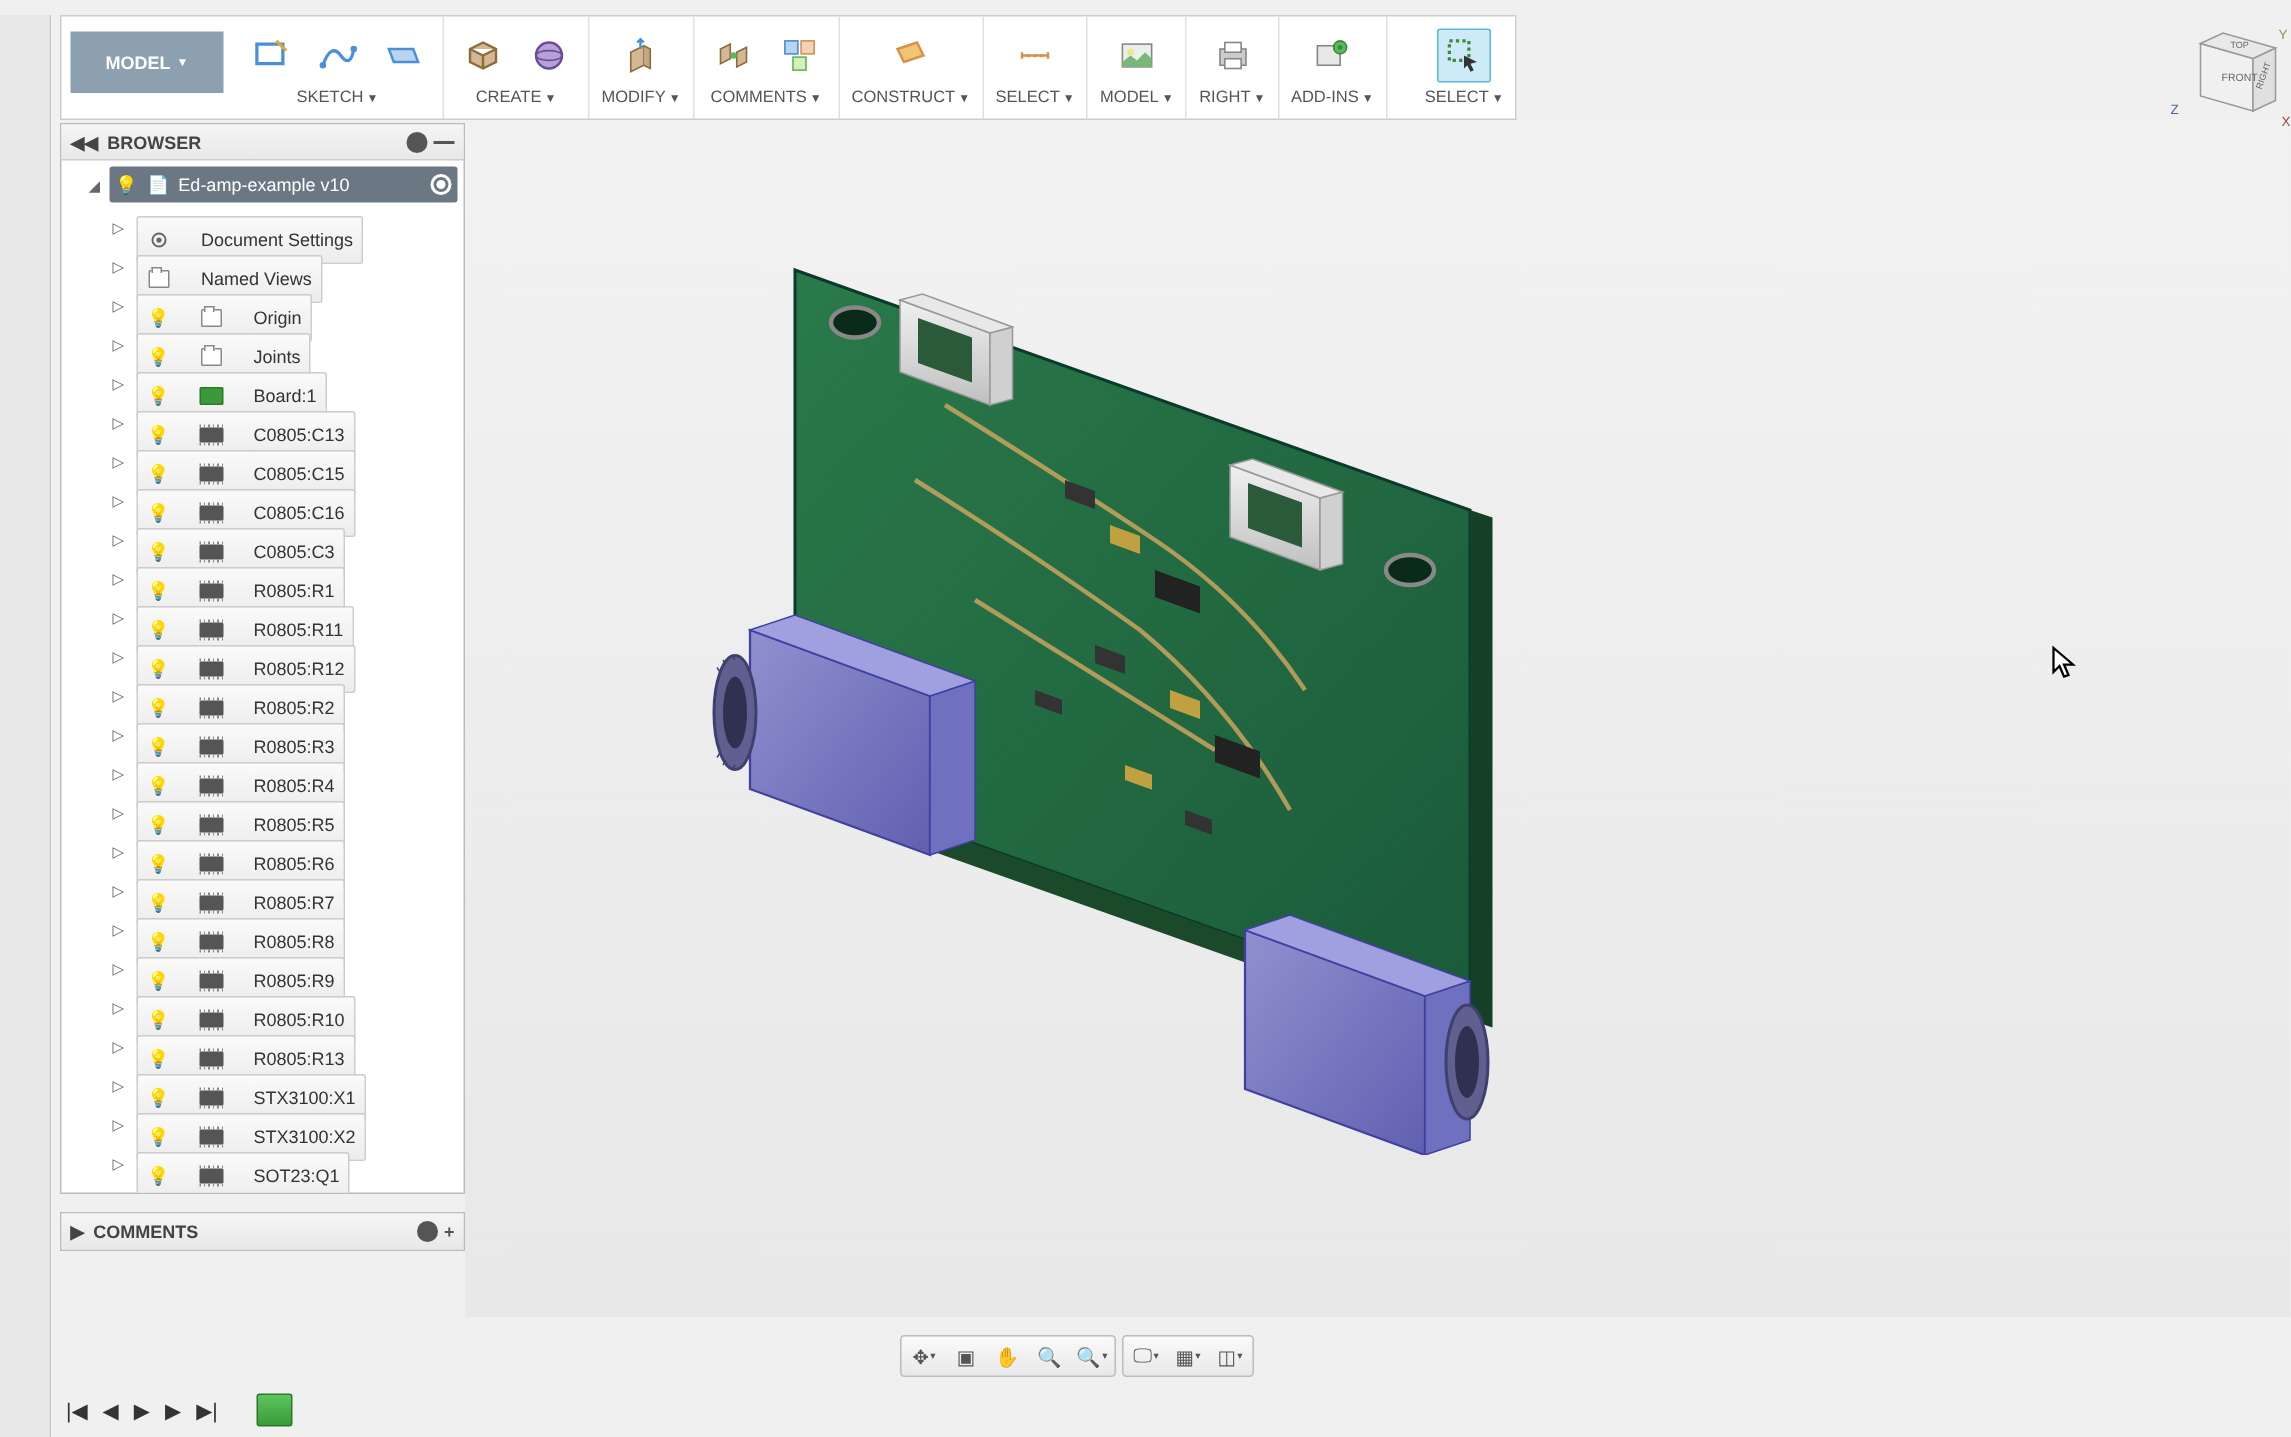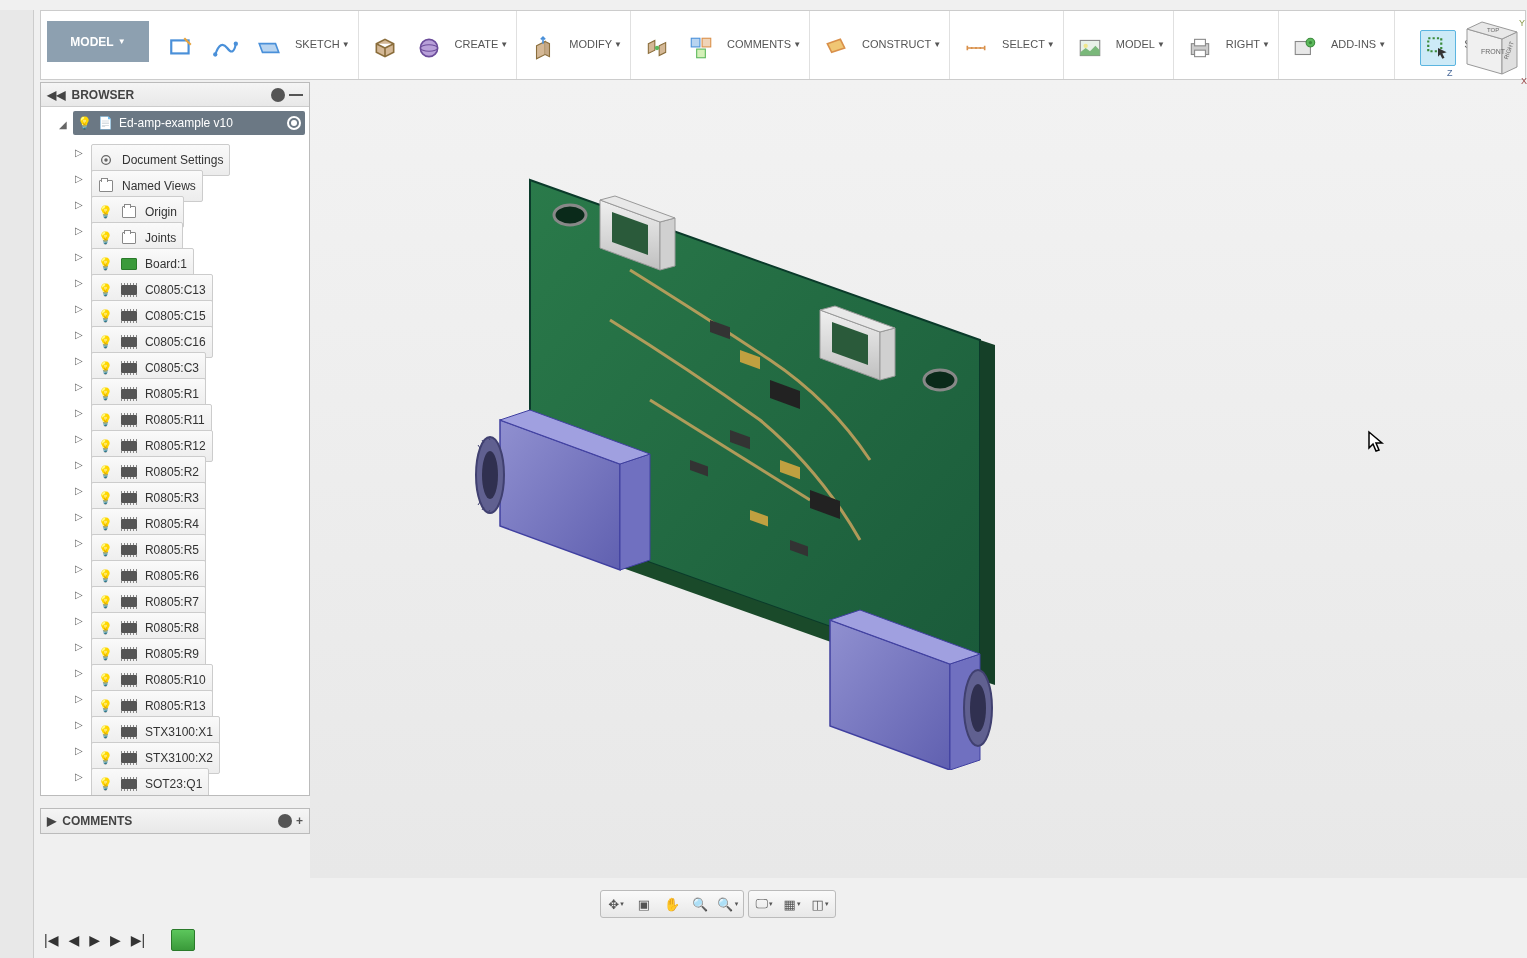--- a/index.html
+++ b/index.html
@@ -1,20 +1,20 @@
 <!DOCTYPE html>
 <html><head>
 <meta charset="utf-8">
 <style>
 * { margin: 0; padding: 0; box-sizing: border-box; font-family: Arial, sans-serif; }
 body { background: #f0f0f0; width: 1527px; height: 958px; overflow: hidden; position: relative; }
 
 
 .toolbar { position: absolute; top: 10px; left: 40px; height: 70px; background: #fff; border: 1px solid #ccc; display: flex; align-items: stretch; }
-.toolbar-group { display: flex; flex-direction: row; align-items: center; border-right: 1px solid #e0e0e0; padding: 0 4px; }
+.toolbar-group { display: flex; flex-direction: column; align-items: center; border-right: 1px solid #e0e0e0; padding: 0 4px; }
 .toolbar-group.no-border { border-right: none; margin-left: 17px; }
 .toolbar-icons { display: flex; gap: 8px; padding: 6px 4px 0; height: 46px; align-items: center; }
 .toolbar-label { font-size: 11px; color: #555; padding: 2px 4px 4px; display: flex; align-items: center; gap: 2px; }
 .toolbar-label .caret { font-size: 8px; color: #555; }
 .tb-btn { width: 36px; height: 36px; display: flex; align-items: center; justify-content: center; cursor: pointer; border-radius: 2px; }
 .tb-btn.active { background: #cdeaf7; border: 1px solid #5bb5e0; }
 .tb-btn svg { width: 26px; height: 26px; }
 
 .model-btn { background: #8da0b0; color: #fff; width: 102px; height: 41px; display: flex; align-items: center; justify-content: center; font-size: 12px; font-weight: bold; gap: 4px; cursor: pointer; margin: 10px 6px; }
 .model-btn .caret { font-size: 8px; }
@@ -27,21 +27,21 @@
 .browser-header .dash { width: 14px; height: 2px; background: #555; }
 
 .tree { padding: 2px 0 6px; max-height: 705px; overflow: hidden; }
 .tree-root { background: #6b7884; color: #fff; height: 24px; display: flex; align-items: center; padding: 0 4px; font-size: 12px; gap: 6px; margin: 2px 4px 4px 18px; border-radius: 2px; }
 .tree-root .bulb { color: #ffd83d; }
 .tree-root .radio { width: 14px; height: 14px; border: 2px solid #fff; border-radius: 50%; margin-left: auto; display: flex; align-items: center; justify-content: center; }
 .tree-root .radio::after { content:''; width: 6px; height: 6px; background: #fff; border-radius: 50%; }
 
 .tree-item { height: 26px; display: flex; align-items: center; padding: 0 4px 0 34px; font-size: 12px; color: #333; gap: 6px; }
 .tree-item .expand { width: 10px; color: #666; font-size: 10px; cursor: pointer; }
-.tree-item .label-box { background: linear-gradient(#fafafa,#ececec); border: 1px solid #ccc; border-radius: 2px; padding: 2px 6px; display: flex; align-items: center; gap: 8px; height: 32px; margin-top: 16px; }
+.tree-item .label-box { background: linear-gradient(#fafafa,#ececec); border: 1px solid #ccc; border-radius: 2px; padding: 2px 6px; display: flex; align-items: center; gap: 20px; height: 32px; margin-top: 16px; }
 .tree-item .bulb { color: #ffd83d; font-size: 12px; }
 .tree-item .bulb.off { color: #bbb; }
 .tree-item .ic { width: 16px; height: 16px; display: flex; align-items: center; justify-content: center; }
 
 
 .comments-panel { position: absolute; top: 808px; left: 40px; width: 270px; background: #fff; border: 1px solid #bbb; }
 .comments-header { background: linear-gradient(#f5f5f5,#e8e8e8); height: 24px; display: flex; align-items: center; padding: 0 6px; font-size: 12px; color: #444; font-weight: bold; }
 .comments-header .dot { margin-left: auto; width: 14px; height: 14px; background: #555; border-radius: 50%; margin-right: 4px; }
 .comments-header .plus { font-weight: bold; color: #555; }
 

